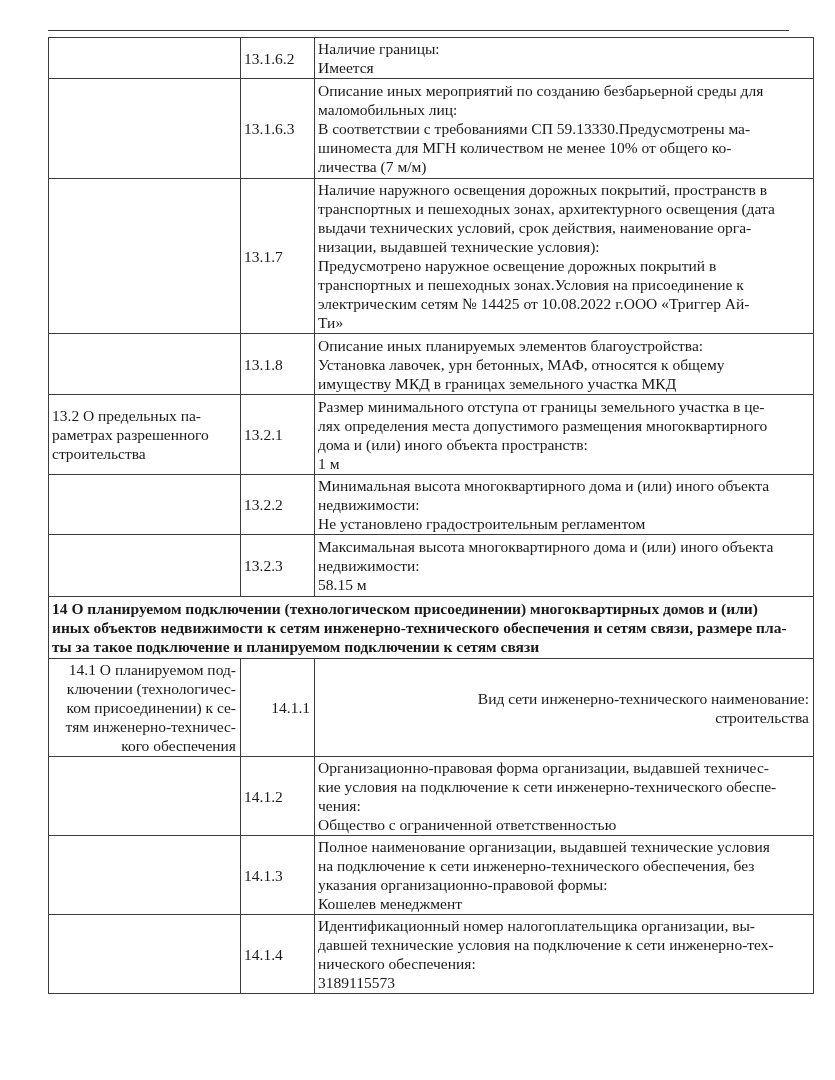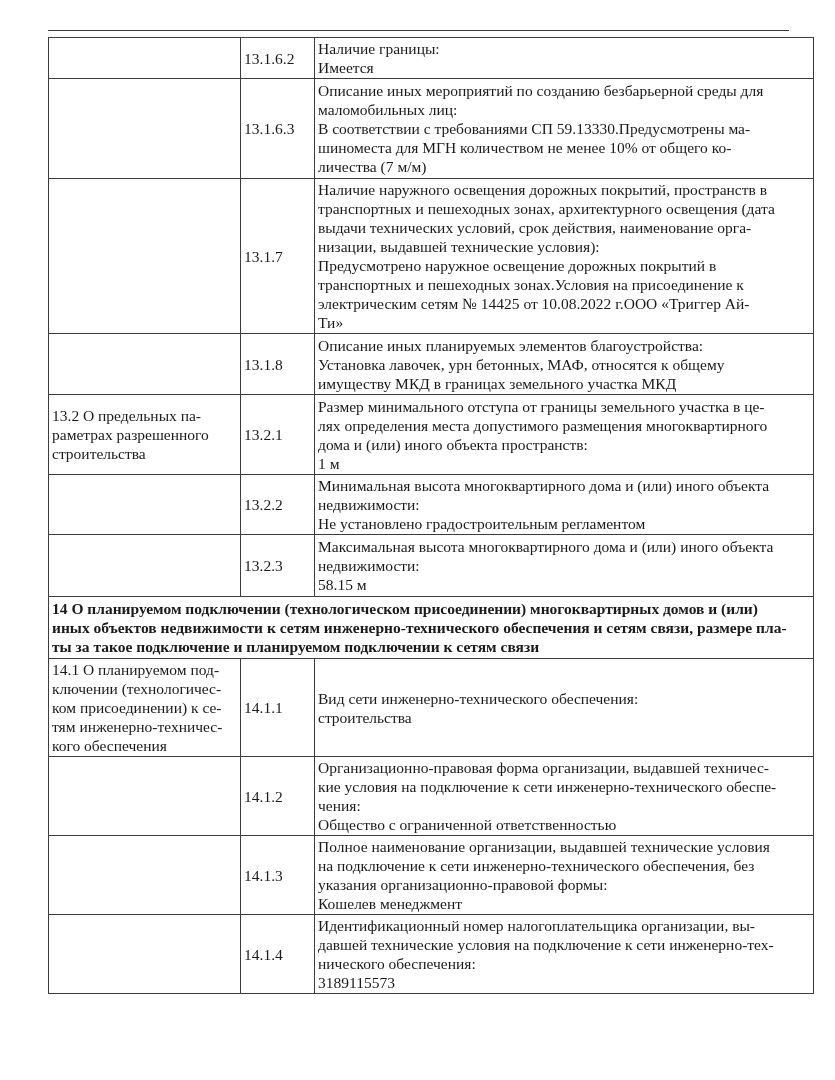--- a/index.html
+++ b/index.html
@@ -160,33 +160,33 @@
     </tr>
 
     <tr style="height:62px;font-weight:bold;">
       <td class="section-span" colspan="3">
           <div class="section-header-text">14 О планируемом подключении (технологическом присоединении) многоквартирных домов и (или)
 иных объектов недвижимости к сетям инженерно-технического обеспечения и сетям связи, размере пла-
 ты за такое подключение и планируемом подключении к сетям связи</div>
         </td>
     </tr>
 
-    <tr style="height:95px;">
+    <tr style="height:95px;text-align:right;">
       <td class="col-section">
           <div class="section-text">14.1 О планируемом под-
 ключении (технологичес-
 ком присоединении) к се-
 тям инженерно-техничес-
 кого обеспечения</div>
         </td>
       <td class="col-code">
           <div>14.1.1</div>
         </td>
       <td class="col-content">
-          <div class="label-text">Вид сети инженерно-технического обеспечения:</div>
+          <div class="label-text">Вид сети инженерно-технического наименование:</div>
           <div class="value-text">строительства</div>
         </td>
     </tr>
     <tr style="height:73px;">
       <td class="col-section">
           <div class="section-text"></div>
         </td>
       <td class="col-code">
           <div>14.1.2</div>
         </td>

